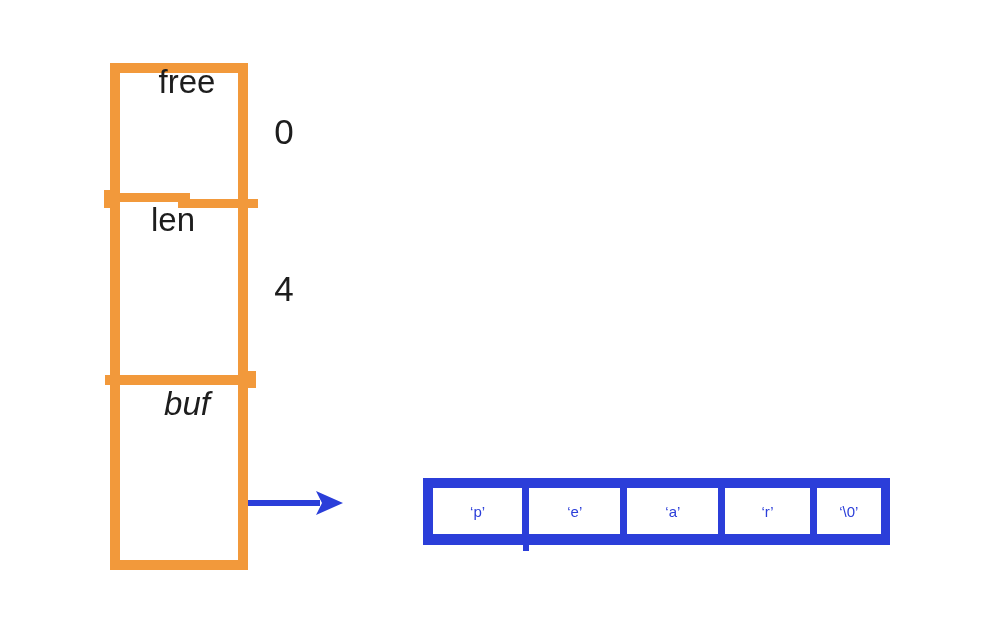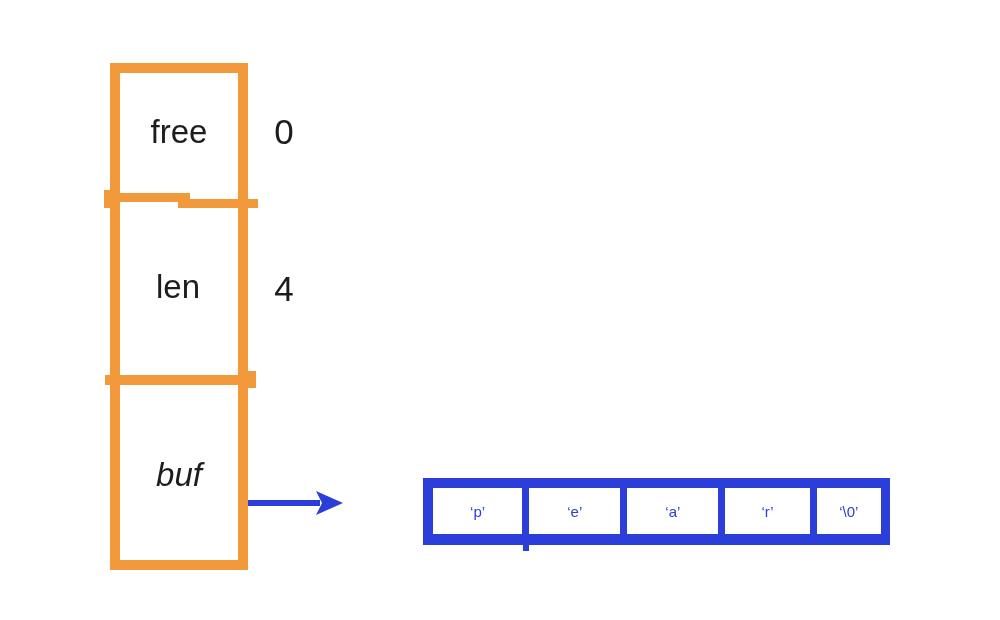--- a/index.html
+++ b/index.html
@@ -18,25 +18,25 @@
     box-sizing:border-box;border:10px solid var(--struct-border);background:#ffffff;
   }
   .divider{position:absolute;background:var(--struct-border);}
   .d1a{left:104px;top:193px;width:86px;height:9px;}
   .d1b{left:178px;top:199px;width:80px;height:9px;}
   .d1stub{left:104px;top:190px;width:10px;height:18px;}
   .d2{left:105px;top:375px;width:145px;height:10px;}
   .d2bump{left:247px;top:371px;width:9px;height:17px;}
   
   .field-label{
-    position:absolute;display:flex;align-items:center;justify-content:center;
-    font-size:33px;color:var(--ink);
+    position:absolute;display:flex;align-items:flex-start;justify-content:center;
+    font-size:33px;color:var(--ink);margin-left:8px;
   }
   .lbl-free{left:110px;top:63px;width:138px;height:138px;}
-  .lbl-len{left:109px;top:201px;width:138px;height:172px;}
+  .lbl-len{left:96px;top:201px;width:138px;height:172px;}
   .lbl-buf{left:110px;top:385px;width:138px;height:180px;font-style:italic;}
   
   .field-value{
     position:absolute;display:flex;align-items:center;justify-content:center;
     font-size:35px;color:var(--ink);
   }
   .val-free{left:250px;top:63px;width:68px;height:138px;}
   .val-len{left:250px;top:203px;width:68px;height:172px;}
   
   .arrow-svg{position:absolute;left:246px;top:487px;width:100px;height:32px;}

